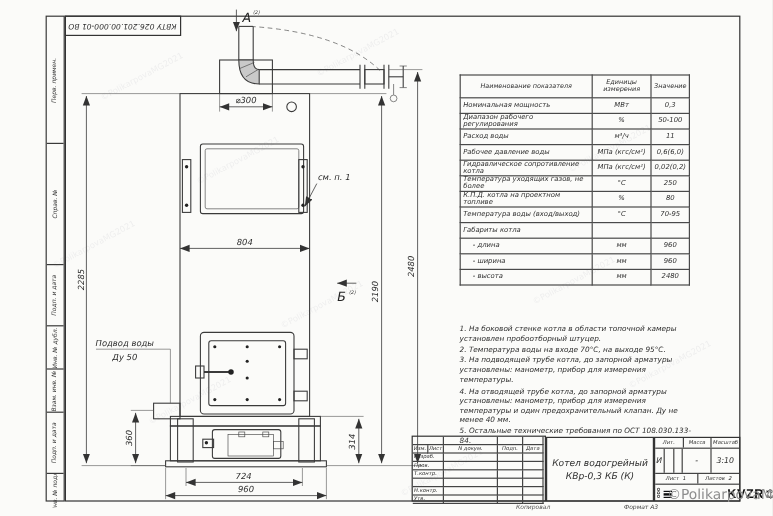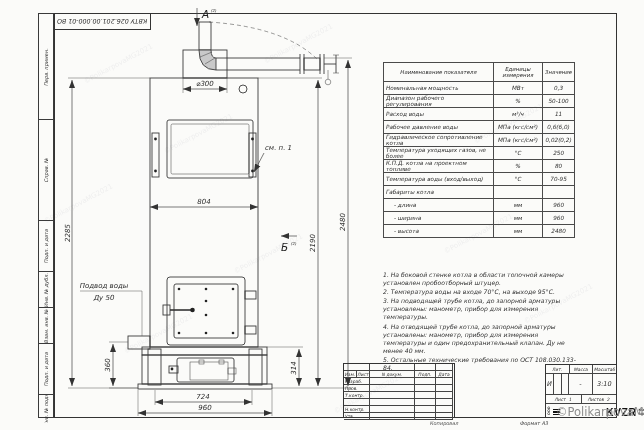--- a/index.html
+++ b/index.html
@@ -388,20 +388,24 @@
         <div class="cell"></div>
         <div class="cell"></div>
         <div class="cell"></div>
       <div class="cell lab">Утв.</div>
         <div class="cell"></div>
         <div class="cell"></div>
         <div class="cell"></div>
     </div>
   </div>
 
+  <div class="tb-name">
+    <span>Котел водогрейный</span>
+    <span>КВр-0,3 КБ (К)</span>
+  </div>
 
   <div class="tb-lms">
     <div class="lms-hd">
       <div>Лит.</div>
       <div>Масса</div>
       <div>Масштаб</div>
     </div>
     <div class="lms-val">
       <div class="lit3">
         <div>И</div>

